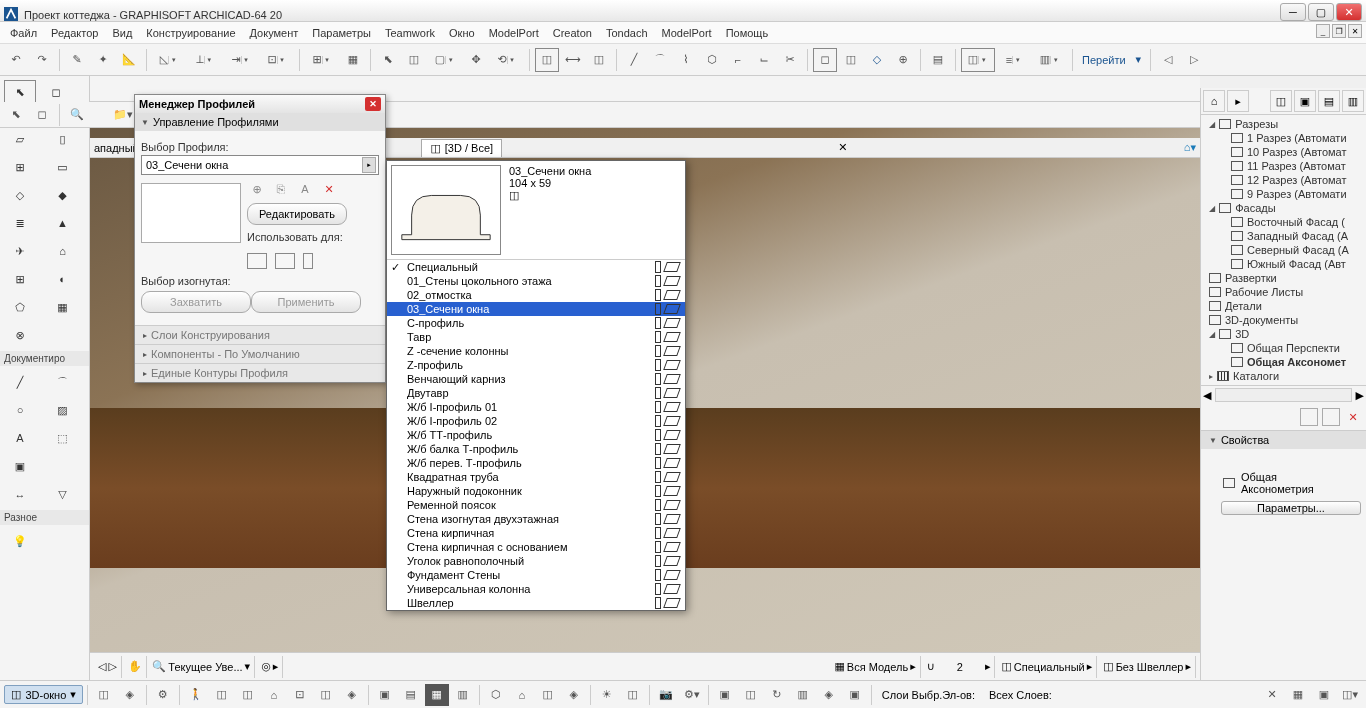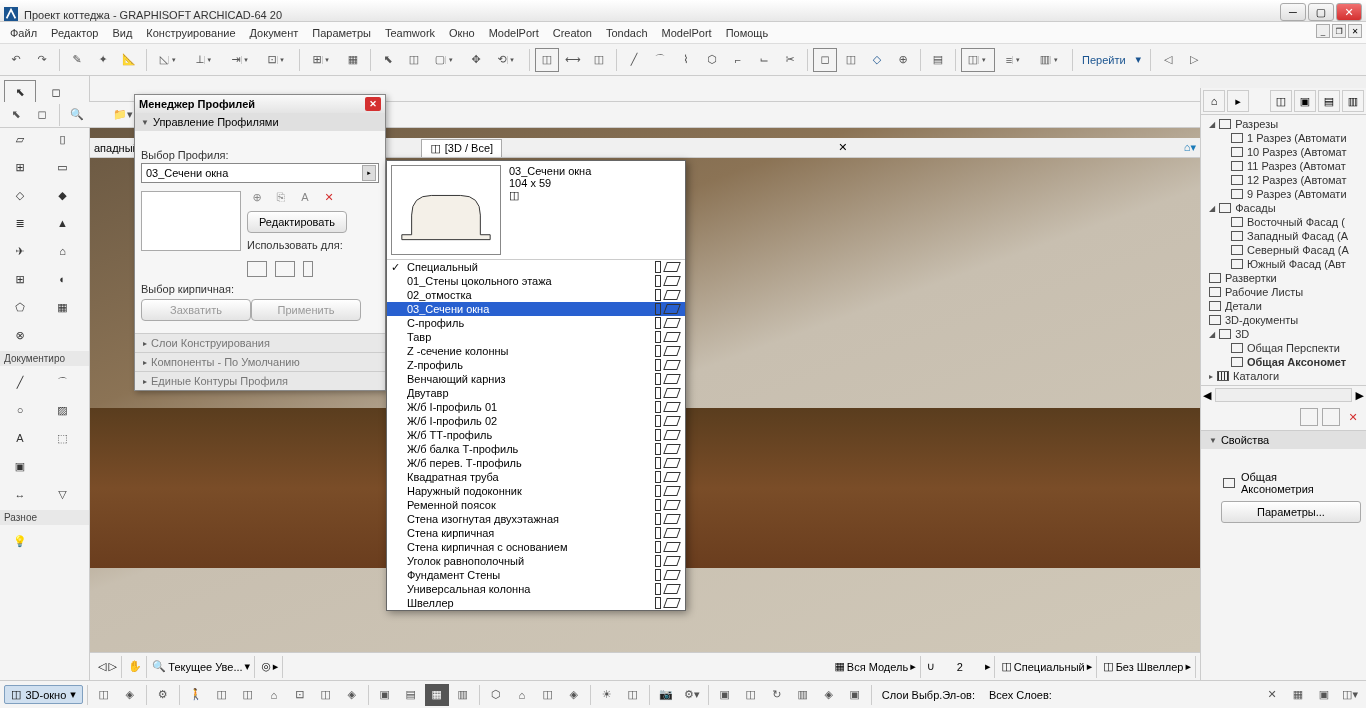--- a/index.html
+++ b/index.html
@@ -27,30 +27,30 @@
 .section-hdr { background:#e8e8e8; padding:2px 4px; font-size:10px; color:#444; }
 .canvas-area { position: absolute; left: 90px; top: 128px; right: 166px; bottom: 56px; background: linear-gradient(160deg,#6a5842 0%,#8b7355 30%,#c8bfb0 50%,#d0c8b8 100%); overflow:hidden; }
 .wood-sill { position:absolute; left:0; right:0; top:280px; height:160px; background:linear-gradient(#5a3d1e,#7a4d28,#6a3d1e); }
 .tabs-row { position:absolute; left:90px; right:166px; top:138px; height:20px; background:#f0f0f0; display:flex; align-items:center; gap:4px; padding:0 4px; border-bottom:1px solid #ccc; z-index:5; }
 .tab-active { background:#fff; border:1px solid #aaa; border-bottom:none; padding:2px 8px; display:flex; align-items:center; gap:4px; }
 .tab-close { margin-left:auto; padding:0 4px; }
 .profile-dialog { position: absolute; left: 134px; top: 94px; width: 252px; background: #f6f6f6; border: 1px solid #888; z-index: 20; box-shadow: 2px 2px 6px rgba(0,0,0,0.3); }
 .dlg-title { background: linear-gradient(#fafafa,#e4e4e4); height: 18px; display: flex; align-items: center; padding: 0 4px; font-weight: bold; font-size: 10px; }
 .dlg-close { margin-left: auto; width: 16px; height: 14px; background: #d43030; color: #fff; display: flex; align-items: center; justify-content: center; border-radius:2px; font-size:9px; }
 .dlg-section { background: #e0e0e0; padding: 3px 6px; font-size: 11px; display:flex; align-items:center; gap:4px; }
-.dlg-body { padding: 8px 6px; margin-top: 8px; }
+.dlg-body { padding: 8px 6px; }
 .dlg-label { font-size: 11px; margin: 2px 0; color:#333; }
 .dlg-select { width: 100%; height: 20px; border: 1px solid #888; background: #fff; display: flex; align-items: center; padding: 0 4px; position:relative; }
 .dlg-select .arrow { position:absolute; right:2px; width:14px; height:16px; background:#ddd; border:1px solid #aaa; display:flex; align-items:center; justify-content:center; font-size:7px; }
 .preview-box { width: 100px; height: 60px; border: 1px solid #aaa; background: #fff; margin: 4px 0; display:inline-block; vertical-align:top; }
 .action-row { display:inline-flex; flex-direction:column; gap:4px; margin-left:6px; }
 .icon-row { display:flex; gap:4px; }
 .icon-btn { width:20px; height:20px; display:flex; align-items:center; justify-content:center; color:#888; }
 .icon-btn.del { color:#d43030; }
-.dlg-btn { width: 110px; height: 22px; background: linear-gradient(#fff,#e4e4e4); border: 1px solid #aaa; border-radius: 4px; font-size:11px; }
+.dlg-btn { width: 110px; height: 22px; background: linear-gradient(#fff,#e4e4e4); border: 1px solid #aaa; border-radius: 9px; font-size:11px; }
 .dlg-btn.full { width:100px; }
 .use-row { display:flex; gap:8px; margin:4px 0; }
 .use-icon { width:20px; height:16px; border:1px solid #888; }
 .two-btn { display:flex; margin:4px 0; }
 .dlg-collapse { background:#e8e8e8; padding:3px 8px; color:#777; display:flex; align-items:center; gap:4px; border-top:1px solid #ccc; }
 .dropdown { position: absolute; left: 386px; top: 160px; width: 300px; background: #fff; border: 1px solid #666; z-index: 30; box-shadow: 2px 2px 8px rgba(0,0,0,0.4); }
 .dd-header { padding: 4px; border-bottom: 1px solid #ccc; display:flex; gap:8px; }
 .dd-thumb { width: 110px; height: 90px; border: 1px solid #888; background: #fff; position:relative; }
 .dd-info { font-size: 11px; }
 .dd-list { max-height: 380px; overflow-y: auto; }
@@ -70,21 +70,21 @@
 .right-icons-row { display:flex; gap:2px; padding:2px; border-bottom:1px solid #ccc; }
 .right-icon { width:22px; height:22px; border:1px solid #ccc; display:flex; align-items:center; justify-content:center; }
 .right-scroll { display:flex; align-items:center; padding:2px; border-top:1px solid #ccc; }
 .right-scroll .bar { flex:1; height:14px; background:#eee; border:1px solid #ccc; margin:0 4px; }
 .grp-icons { display:flex; gap:4px; justify-content:flex-end; padding:4px; }
 .grp-icon { width:18px; height:18px; border:1px solid #aaa; }
 .grp-icon.x { color:#d43030; border:none; display:flex; align-items:center; justify-content:center; }
 .props-hdr { background:#e0e0e0; padding:3px 8px; display:flex; align-items:center; gap:4px; border-top:1px solid #ccc; }
 .props-body { padding:20px; }
 .props-row { display:flex; align-items:center; gap:6px; padding:2px; }
-.props-btn { width:140px; height:22px; background:linear-gradient(#fff,#e4e4e4); border:1px solid #aaa; border-radius:3px; margin:4px auto; display:block; }
+.props-btn { width:140px; height:14px; background:linear-gradient(#fff,#e4e4e4); border:1px solid #aaa; border-radius:3px; margin:4px auto; display:block; }
 .bottom-status { position: absolute; left: 90px; right: 166px; bottom: 28px; height: 28px; background: #f4f4f4; border-top: 1px solid #ccc; display: flex; align-items: center; padding: 0 4px; gap: 2px; z-index:4; }
 .status-seg { display:flex; align-items:center; gap:2px; padding:0 4px; border-right:1px solid #ccc; height:22px; white-space:nowrap; }
 .bottom-toolbar { position: absolute; left: 0; right: 0; bottom: 0; height: 28px; background: #f4f4f4; border-top: 1px solid #ccc; display: flex; align-items: center; padding: 0 4px; gap: 2px; }
 .bt-btn { width:24px; height:22px; border:1px solid transparent; display:flex; align-items:center; justify-content:center; color:#555; }
 .bt-label { padding:0 6px; }
 .bt-active { background:#d0e0f0; border:1px solid #80a0c0; border-radius:2px; padding:2px 6px; display:flex; align-items:center; gap:4px; }
 .bt-sep { width:1px; height:20px; background:#ccc; margin:0 2px; }
 .sub-toolbar { position:absolute; left:0; top:76px; right:166px; height:26px; background:#f4f4f4; border-bottom:1px solid #ccc; display:flex; align-items:center; padding:0 4px; gap:2px; }
 .sub-toolbar2 { position:absolute; left:0; top:102px; right:166px; height:26px; background:#f4f4f4; border-bottom:1px solid #ccc; display:flex; align-items:center; padding:0 4px; gap:2px; z-index:2; }
 svg { display:block; }
@@ -273,21 +273,21 @@
         </div>
         <button class="dlg-btn full">Редактировать</button>
         <div class="dlg-label">Использовать для:</div>
         <div class="use-row">
           <div class="use-icon"></div>
           <div class="use-icon"></div>
           <div class="use-icon" style="width:10px"></div>
         </div>
       </div>
     </div>
-    <div class="dlg-label">Выбор кирпичная:</div>
+    <div class="dlg-label">Выбор изогнутая:</div>
     <div class="two-btn">
       <button class="dlg-btn" style="color:#999">Захватить</button>
       <button class="dlg-btn" style="color:#999">Применить</button>
     </div>
   </div>
   <div class="dlg-collapse">
       <span class="tri">▸</span>
       <span>Слои Конструирования</span>
     </div>
   <div class="dlg-collapse">

